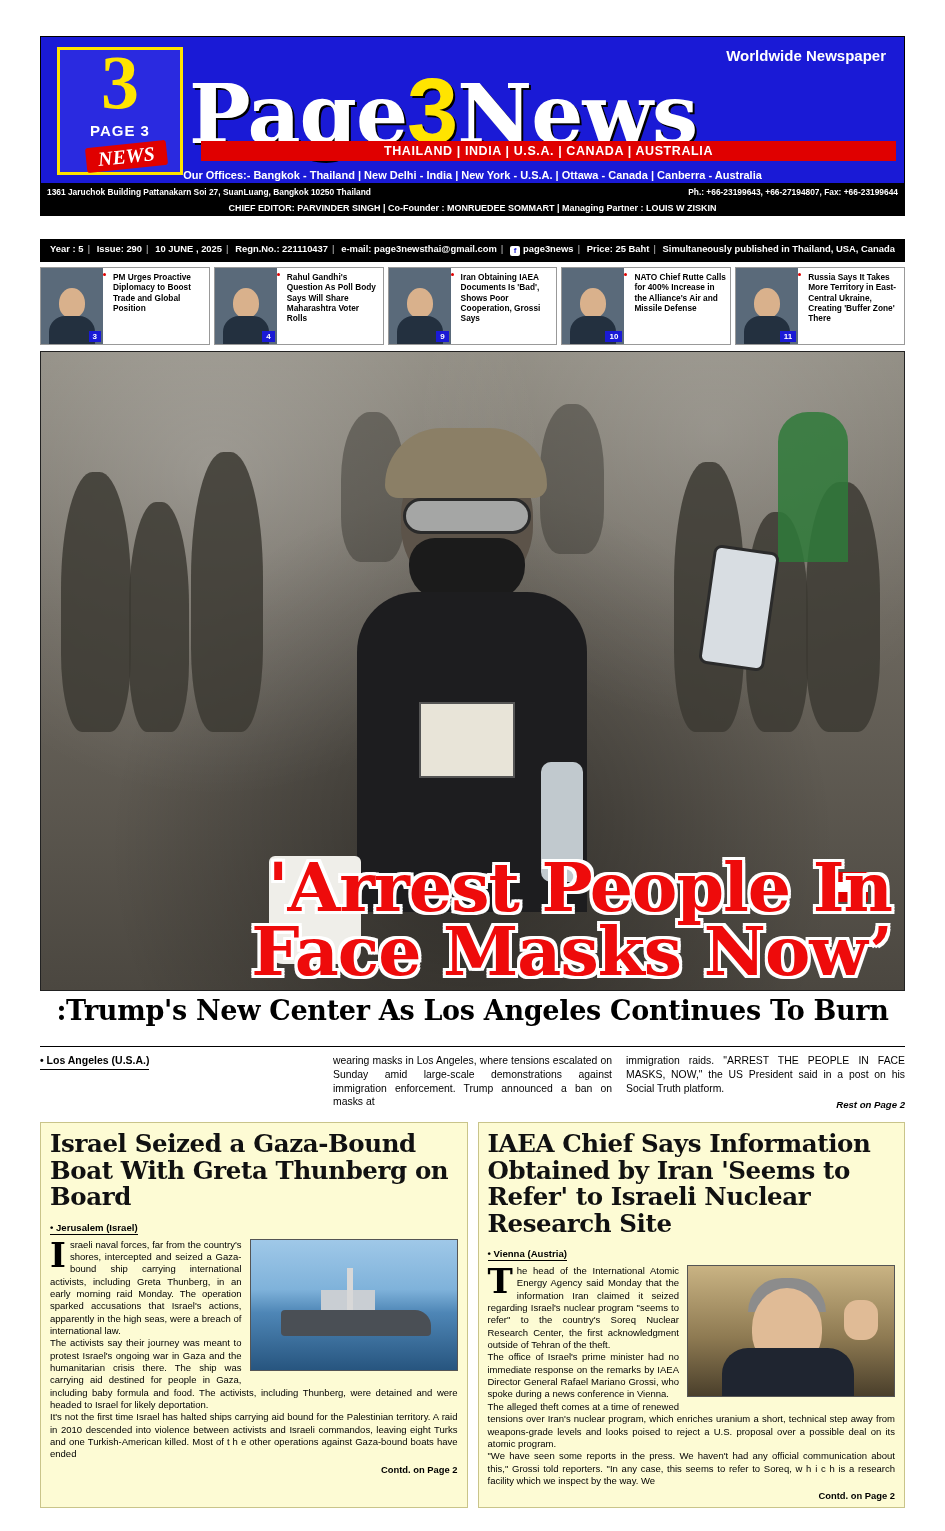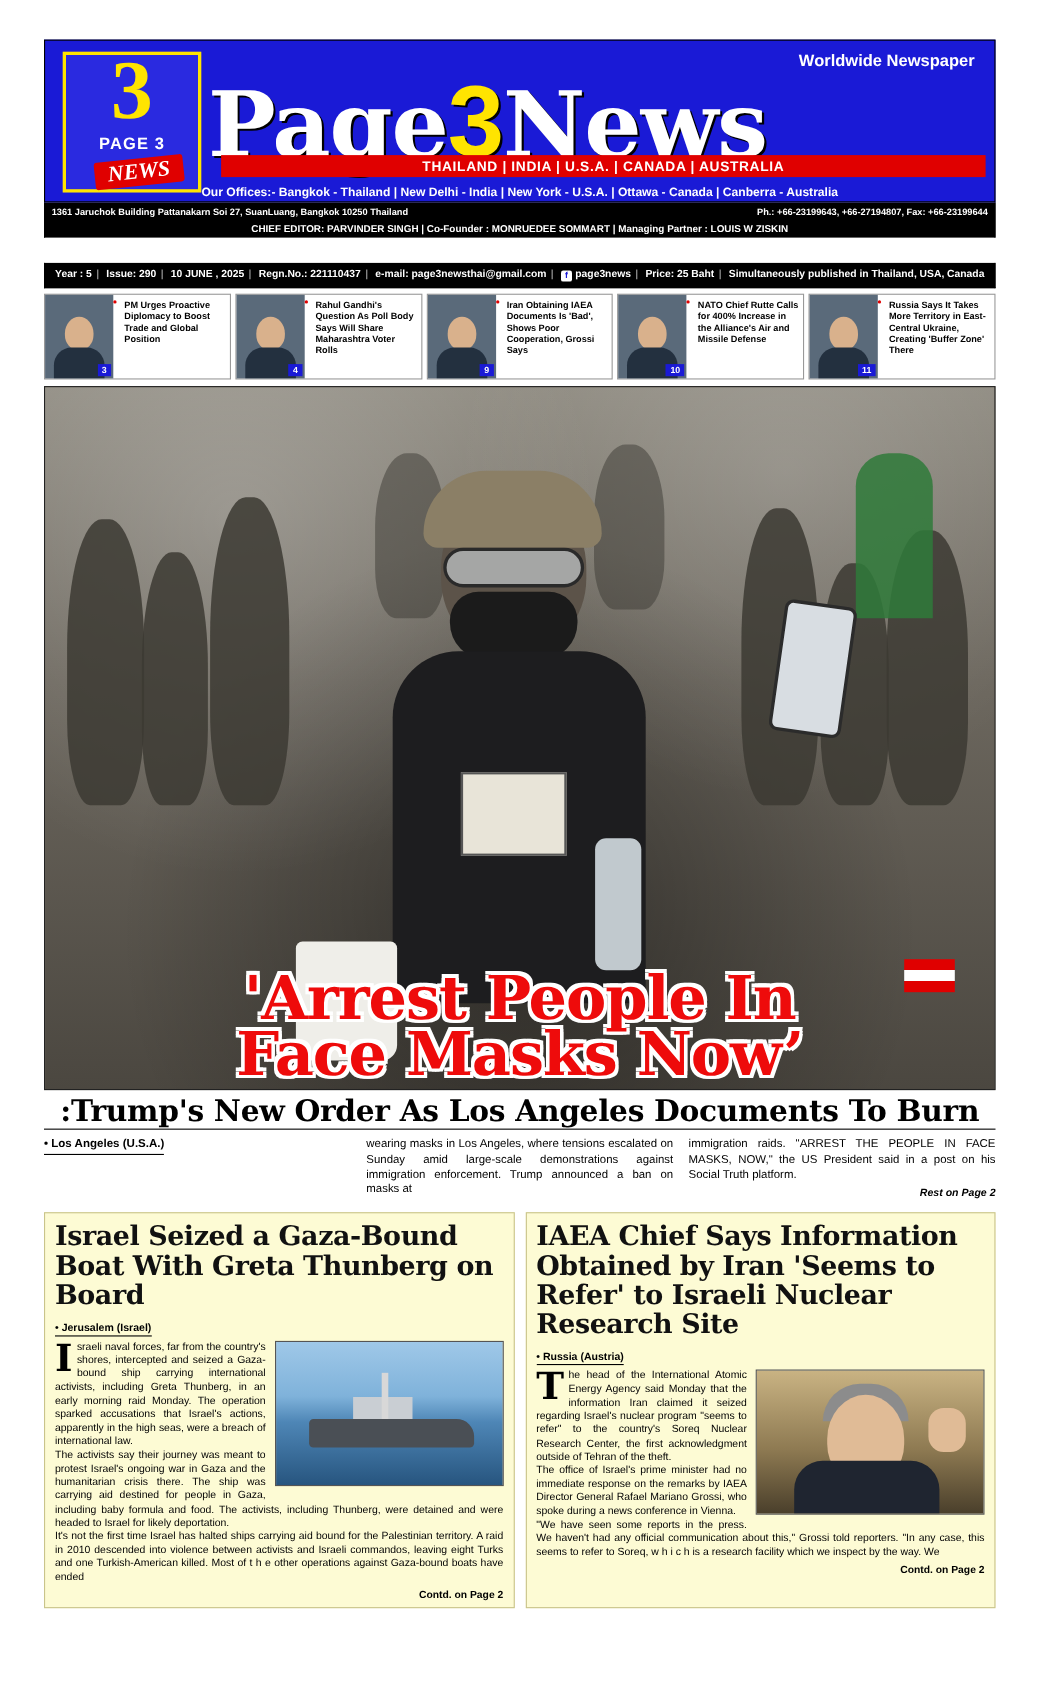--- a/index.html
+++ b/index.html
@@ -286,45 +286,45 @@
   .hero-green {
     position:absolute; right:56px; top:60px;
     width:70px; height:150px;
     background:#2f7a3a; opacity:.85;
     border-radius:30px 30px 0 0;
   }
 
   
   .headline {
     position:absolute; left:0; right:0; bottom:6px;
-    text-align:center;
+    text-align:right;
     font-family:"DejaVu Serif", serif;
     font-weight:bold;
     color:#ee0b0b;
-    font-size:55px;
+    font-size:68px;
     line-height:.94;
     letter-spacing:-1px;
     text-shadow:
       -3px -3px 0 #fff, 3px -3px 0 #fff, -3px 3px 0 #fff, 3px 3px 0 #fff,
       0 -3px 0 #fff, 0 3px 0 #fff, -3px 0 0 #fff, 3px 0 0 #fff;
     padding:0 12px;
   }
   .subhead {
     text-align:center;
     font-family:"DejaVu Serif", serif;
     font-weight:bold;
     font-size:27px;
     color:#000;
     margin-top:4px;
     letter-spacing:-0.3px;
   }
 
   
   .lead {
-    margin-top:0;
+    margin-top:20px;
     display:flex;
     gap:14px;
     border-top:1px solid #000;
     padding-top:7px;
   }
   .lead .col { flex:1; font-size:10.4px; line-height:1.33; text-align:justify; color:#000; }
   .dateline {
     font-size:10.5px; font-weight:bold; margin-bottom:5px;
     border-bottom:1px solid #000; display:inline-block;
     padding-bottom:1px;
@@ -530,21 +530,21 @@
     </div>
     <div class="hero-bucket"></div>
     <div class="hero-flag"></div>
 
     <div class="headline">
       <div>'Arrest People In</div>
       <div>Face Masks Now’</div>
     </div>
   </div>
 
-  <div class="subhead">:Trump's New Order As Los Angeles Documents To Burn</div>
+  <div class="subhead">:Trump's New Center As Los Angeles Continues To Burn</div>
 
   <div class="lead">
     <div class="col">
       <div class="dateline">Los Angeles (U.S.A.)</div>
     </div>
     <div class="col">wearing masks in Los Angeles, where tensions escalated on Sunday amid large-scale demonstrations against immigration enforcement.
 Trump announced a ban on masks at</div>
     <div class="col">
       <div>immigration raids.
 "ARREST THE PEOPLE IN FACE MASKS, NOW," the US President said in a post on his Social Truth platform.</div>
@@ -565,29 +565,30 @@
         </div>
         <div class="body dropcap">Israeli naval forces, far from the country's shores, intercepted and seized a Gaza-bound ship carrying international activists, including Greta Thunberg, in an early morning raid Monday. The operation sparked accusations that Israel's actions, apparently in the high seas, were a breach of international law.</div>
         <div class="body">The activists say their journey was meant to protest Israel's ongoing war in Gaza and the humanitarian crisis there. The ship was carrying aid destined for people in Gaza, including baby formula and food. The activists, including Thunberg, were detained and were headed to Israel for likely deportation.</div>
         <div class="body">It's not the first time Israel has halted ships carrying aid bound for the Palestinian territory. A raid in 2010 descended into violence between activists and Israeli commandos, leaving eight Turks and one Turkish-American killed. Most of t h e other operations against Gaza-bound boats have ended</div>
       </div>
       <div class="contd">Contd. on Page 2</div>
     </div>
 
     <div class="story">
       <h2>IAEA Chief Says Information Obtained by Iran 'Seems to Refer' to Israeli Nuclear Research Site</h2>
-      <div class="dateline2">Russia (Austria)</div>
+      <div class="dateline2">Vienna (Austria)</div>
       <div class="clearfix">
         <div class="photo iaea">
           <div class="hair"></div>
             <div class="head2"></div>
             <div class="hand"></div>
             <div class="suit"></div>
         </div>
         <div class="body dropcap">The head of the International Atomic Energy Agency said Monday that the information Iran claimed it seized regarding Israel's nuclear program "seems to refer" to the country's Soreq Nuclear Research Center, the first acknowledgment outside of Tehran of the theft.</div>
         <div class="body">The office of Israel's prime minister had no immediate response on the remarks by IAEA Director General Rafael Mariano Grossi, who spoke during a news conference in Vienna.</div>
+        <div class="body">The alleged theft comes at a time of renewed tensions over Iran's nuclear program, which enriches uranium a short, technical step away from weapons-grade levels and looks poised to reject a U.S. proposal over a possible deal on its atomic program.</div>
         <div class="body">"We have seen some reports in the press. We haven't had any official communication about this," Grossi told reporters. "In any case, this seems to refer to Soreq,  w h i c h is a research facility which we inspect by the way. We</div>
       </div>
       <div class="contd">Contd. on Page 2</div>
     </div>
 
   </div>
 </div>
 
 </body></html>

